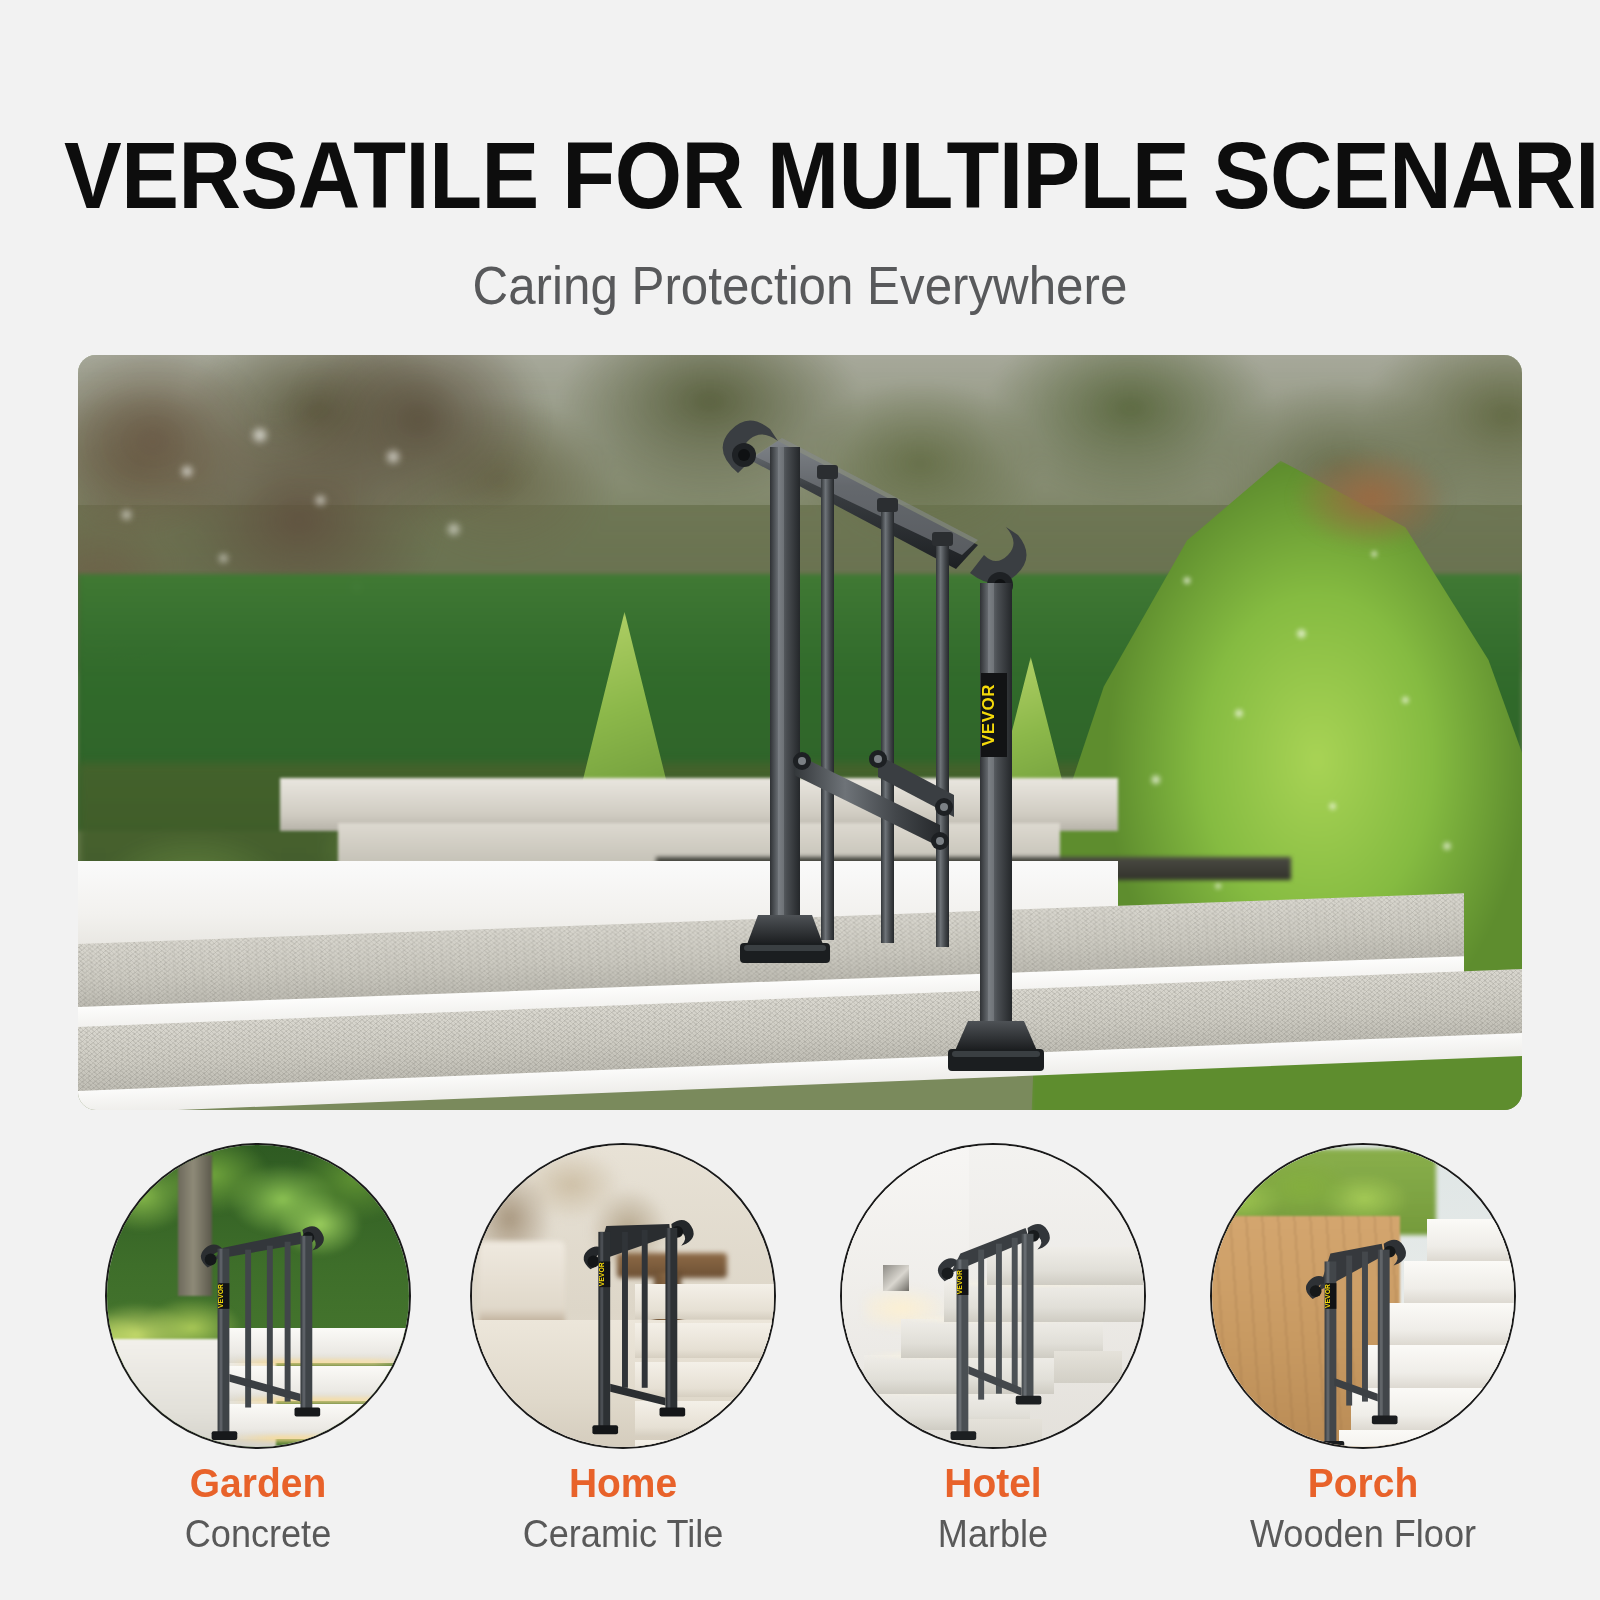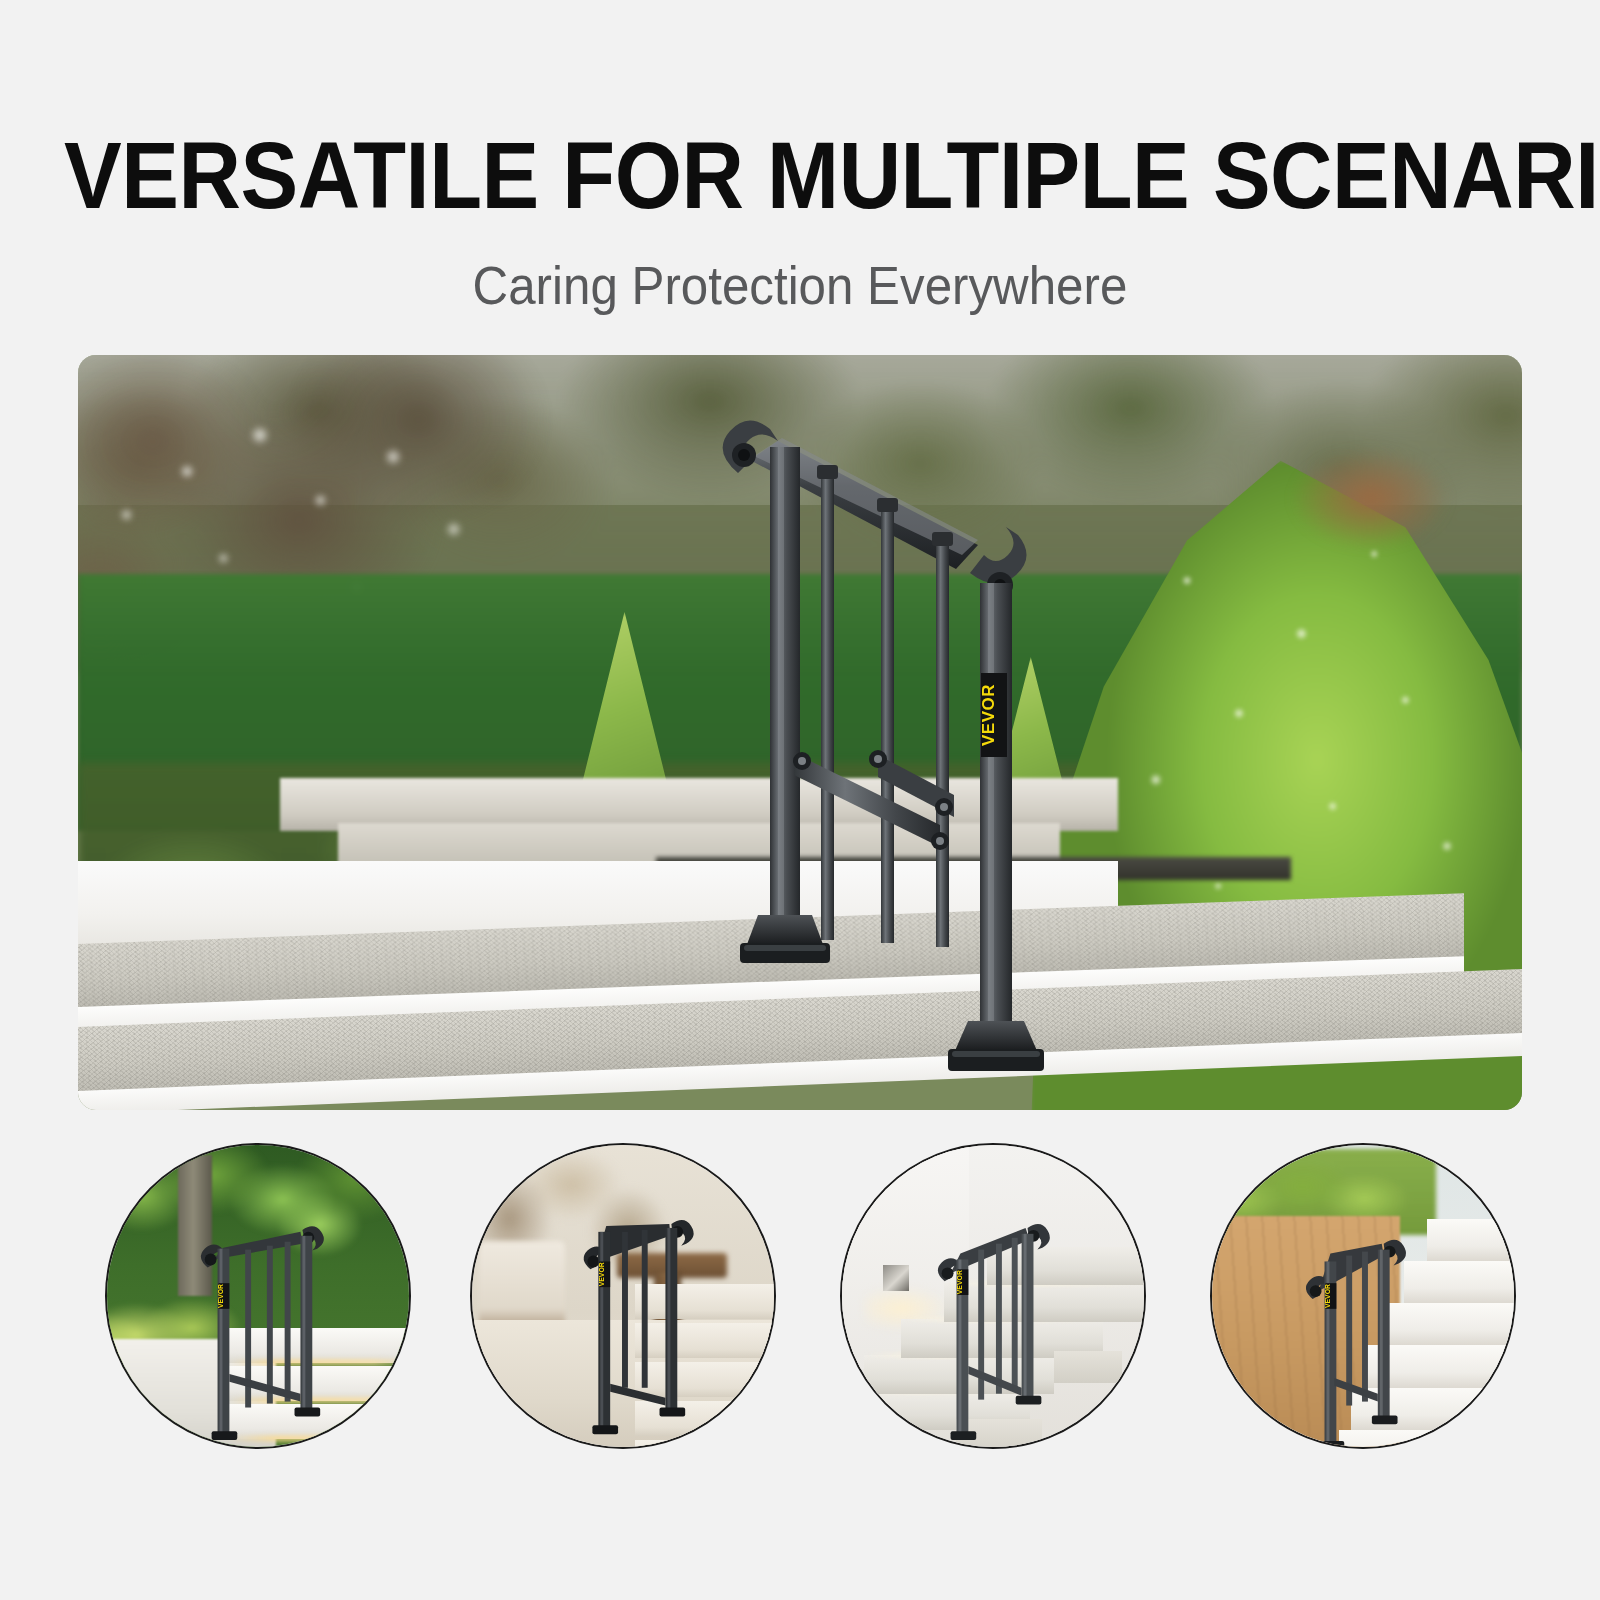--- a/index.html
+++ b/index.html
@@ -698,14 +698,32 @@
         <rect x="152" y="108" width="6" height="152" fill="#44484c"></rect>
         <path d="M 124 236 L 168 252 L 168 260 L 124 244 Z" fill="#3c4044"></path>
         <rect x="108" y="300" width="26" height="9" rx="2" fill="#1a1c1e"></rect>
         <rect x="162" y="274" width="26" height="9" rx="2" fill="#1a1c1e"></rect>
         <rect x="115" y="140" width="11" height="26" fill="#121315"></rect>
         <text x="120" y="153" fill="#f5d90a" font-family="'Liberation Sans Narrow','Liberation Sans',sans-serif" font-size="7" font-weight="700" text-anchor="middle" transform="rotate(-90 120 153)">VEVOR</text>
       </svg>
     </div>
   </div>
 
+  <div class="labels">
+    <div class="label-col c1">
+      <div class="label-title">Garden</div>
+      <div class="label-sub">Concrete</div>
+    </div>
+    <div class="label-col c2">
+      <div class="label-title">Home</div>
+      <div class="label-sub">Ceramic Tile</div>
+    </div>
+    <div class="label-col c3">
+      <div class="label-title">Hotel</div>
+      <div class="label-sub">Marble</div>
+    </div>
+    <div class="label-col c4">
+      <div class="label-title">Porch</div>
+      <div class="label-sub">Wooden Floor</div>
+    </div>
+  </div>
 
 </div>
 
 </body></html>

